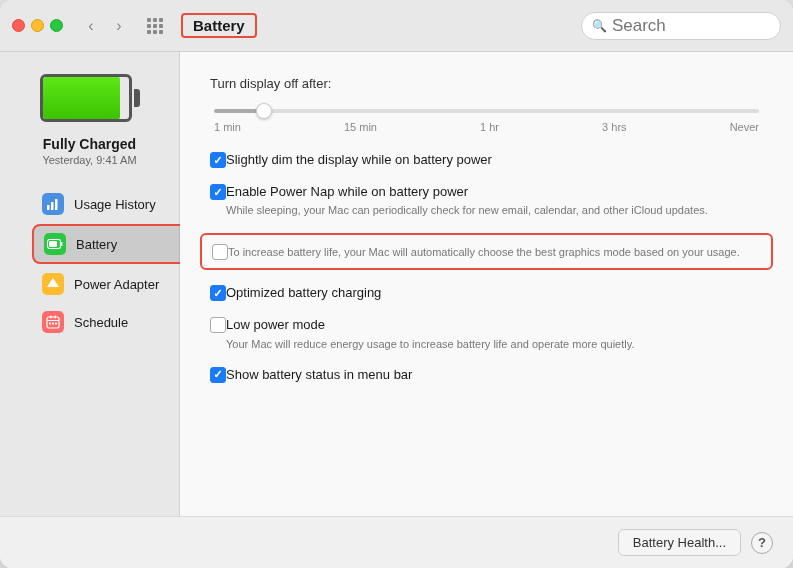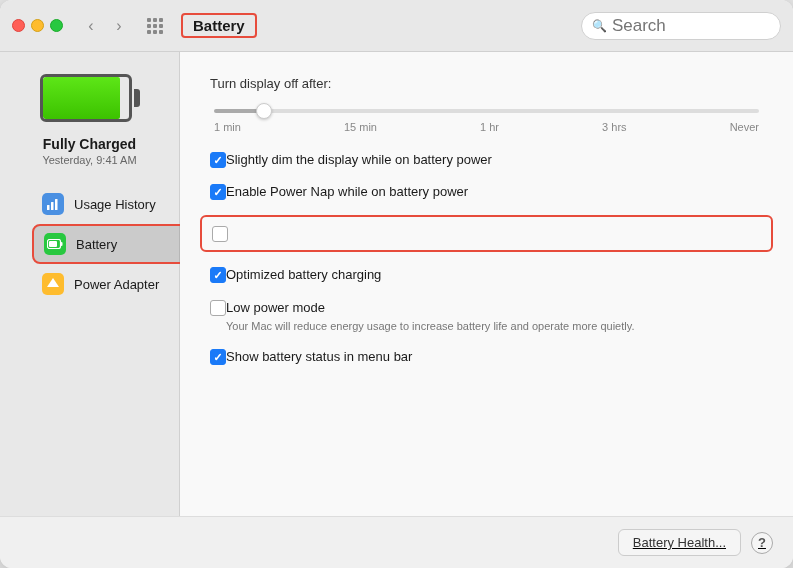--- a/index.html
+++ b/index.html
@@ -346,21 +346,20 @@
 
     .bottom-bar {
       display: flex;
       justify-content: flex-end;
       align-items: center;
       padding: 12px 20px;
       background: #f0f0f0;
       border-top: 1px solid #ddd;
       gap: 10px;
       flex-shrink: 0;
-      text-decoration: underline;
     }
 
     .btn {
       padding: 5px 14px;
       font-size: 13px;
       border-radius: 6px;
       cursor: pointer;
       border: 1px solid #ccc;
       background: #f5f5f5;
       color: #333;
@@ -451,20 +450,34 @@
           <span>Battery</span>
         </div>
         <div class="sidebar-item">
           <div class="sidebar-icon icon-yellow">
             <svg width="14" height="14" viewBox="0 0 14 14" fill="none">
               <polygon points="7,1 13,10 1,10" fill="white"></polygon>
             </svg>
           </div>
           <span>Power Adapter</span>
         </div>
+        <div class="sidebar-item">
+          <div class="sidebar-icon icon-pink">
+            <svg width="14" height="14" viewBox="0 0 14 14" fill="none">
+              <rect x="1" y="2" width="12" height="11" rx="2" stroke="white" stroke-width="1.2"></rect>
+              <rect x="4" y="0.5" width="1.5" height="3" rx="0.75" fill="white"></rect>
+              <rect x="8.5" y="0.5" width="1.5" height="3" rx="0.75" fill="white"></rect>
+              <rect x="1" y="5" width="12" height="1" fill="white"></rect>
+              <rect x="3" y="7.5" width="2" height="2" rx="0.5" fill="white"></rect>
+              <rect x="6" y="7.5" width="2" height="2" rx="0.5" fill="white"></rect>
+              <rect x="9" y="7.5" width="2" height="2" rx="0.5" fill="white"></rect>
+            </svg>
+          </div>
+          <span>Schedule</span>
+        </div>
       </nav>
     </div>
 
     <div class="main-panel">
 
       <div class="setting-section">
         <div class="slider-label">Turn display off after:</div>
         <div style="padding: 0 4px;">
           <input type="range" min="0" max="100" value="8" style="">
           <div class="slider-labels">
@@ -481,26 +494,28 @@
         <div class="checkbox-custom checked"></div>
         <div class="option-text-block">
           <div class="option-label">Slightly dim the display while on battery power</div>
         </div>
       </div>
 
       <div class="option-row">
         <div class="checkbox-custom checked"></div>
         <div class="option-text-block">
           <div class="option-label">Enable Power Nap while on battery power</div>
+          <div class="option-desc">While sleeping, your Mac can periodically check for new email, calendar, and other iCloud updates.</div>
         </div>
       </div>
 
       <div class="option-row highlighted">
         <div class="checkbox-custom"></div>
         <div class="option-text-block">
+          <div class="option-desc">To increase battery life, your Mac will automatically choose the best graphics mode based on your usage.</div>
         </div>
       </div>
 
       <div class="option-row">
         <div class="checkbox-custom checked"></div>
         <div class="option-text-block">
           <div class="option-label">Optimized battery charging</div>
         </div>
       </div>
 

